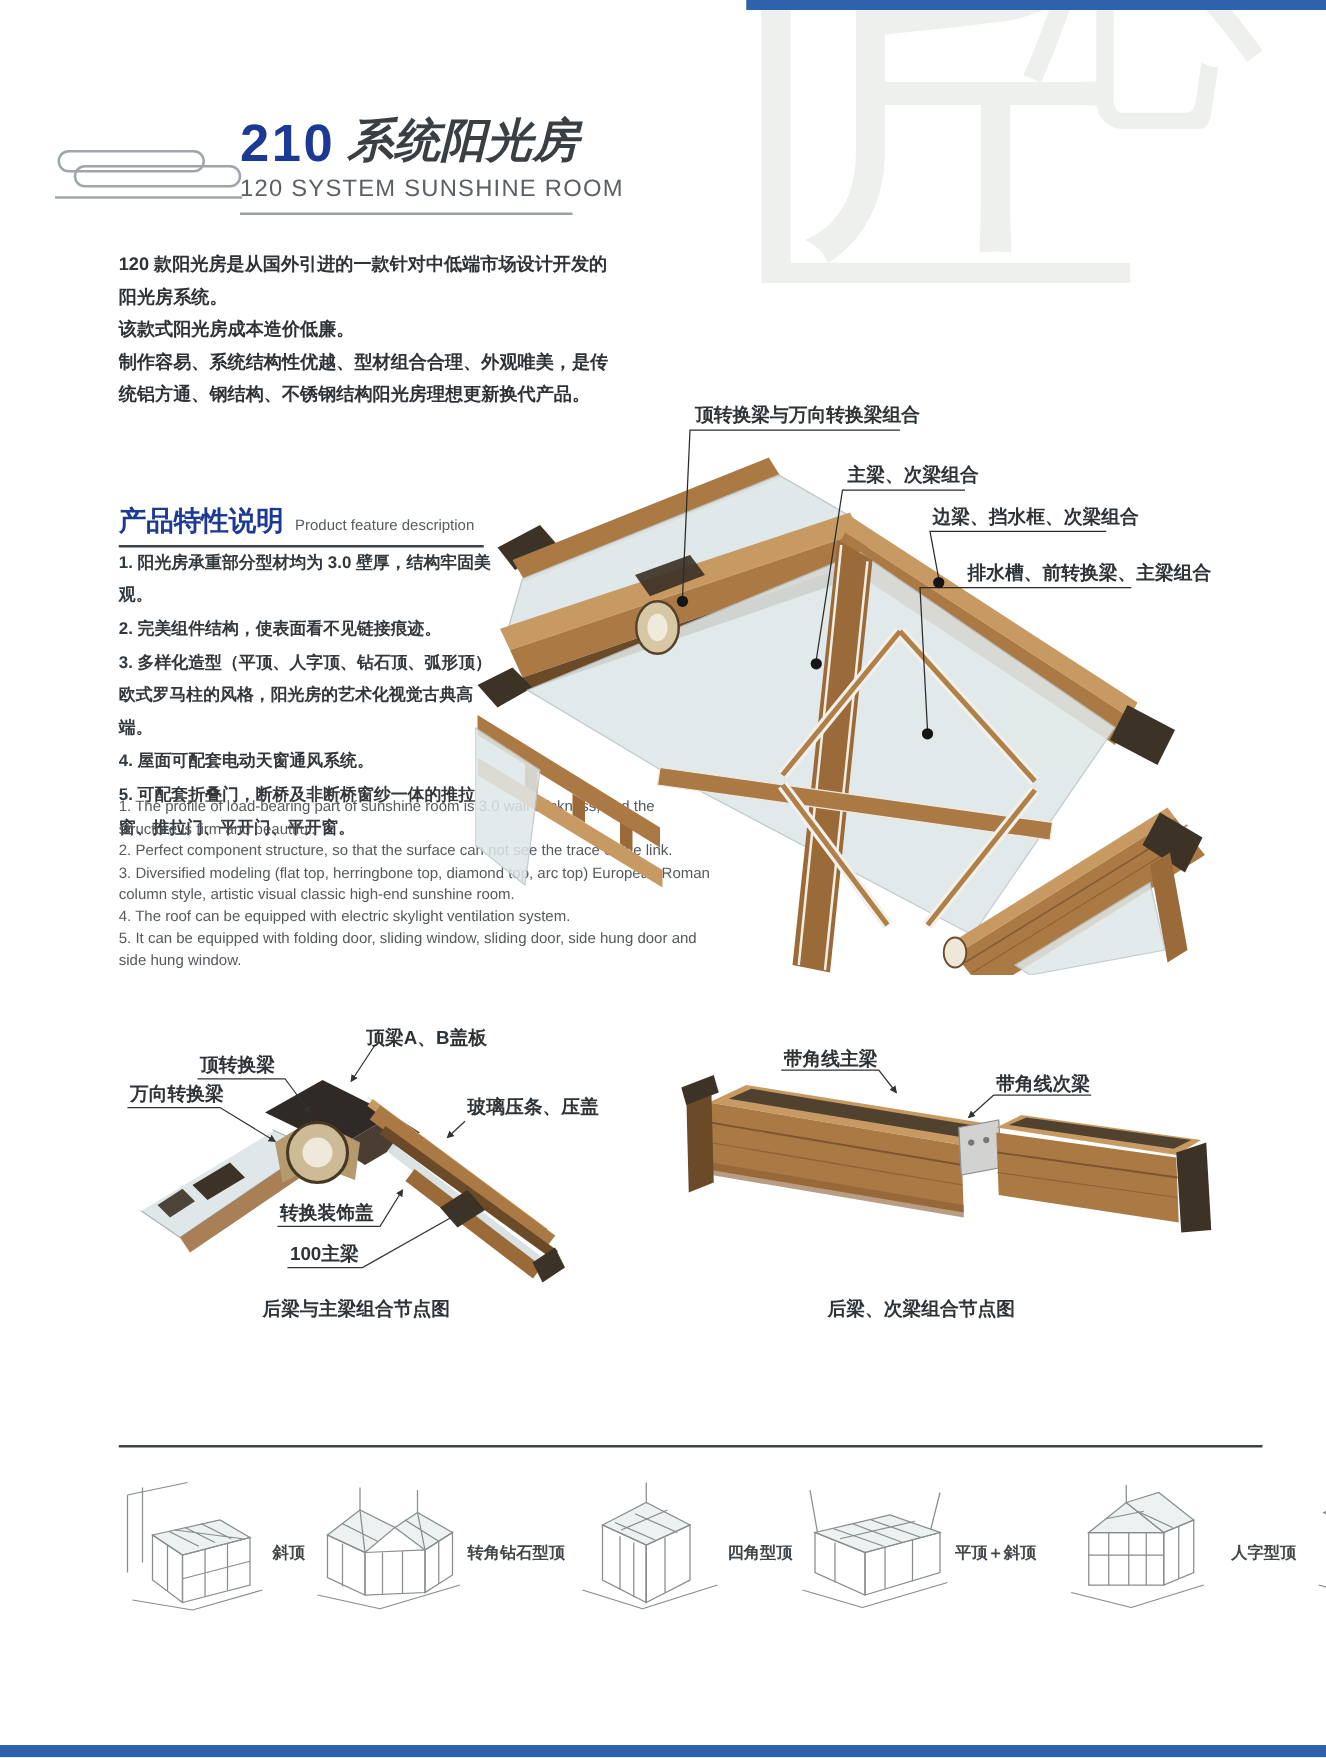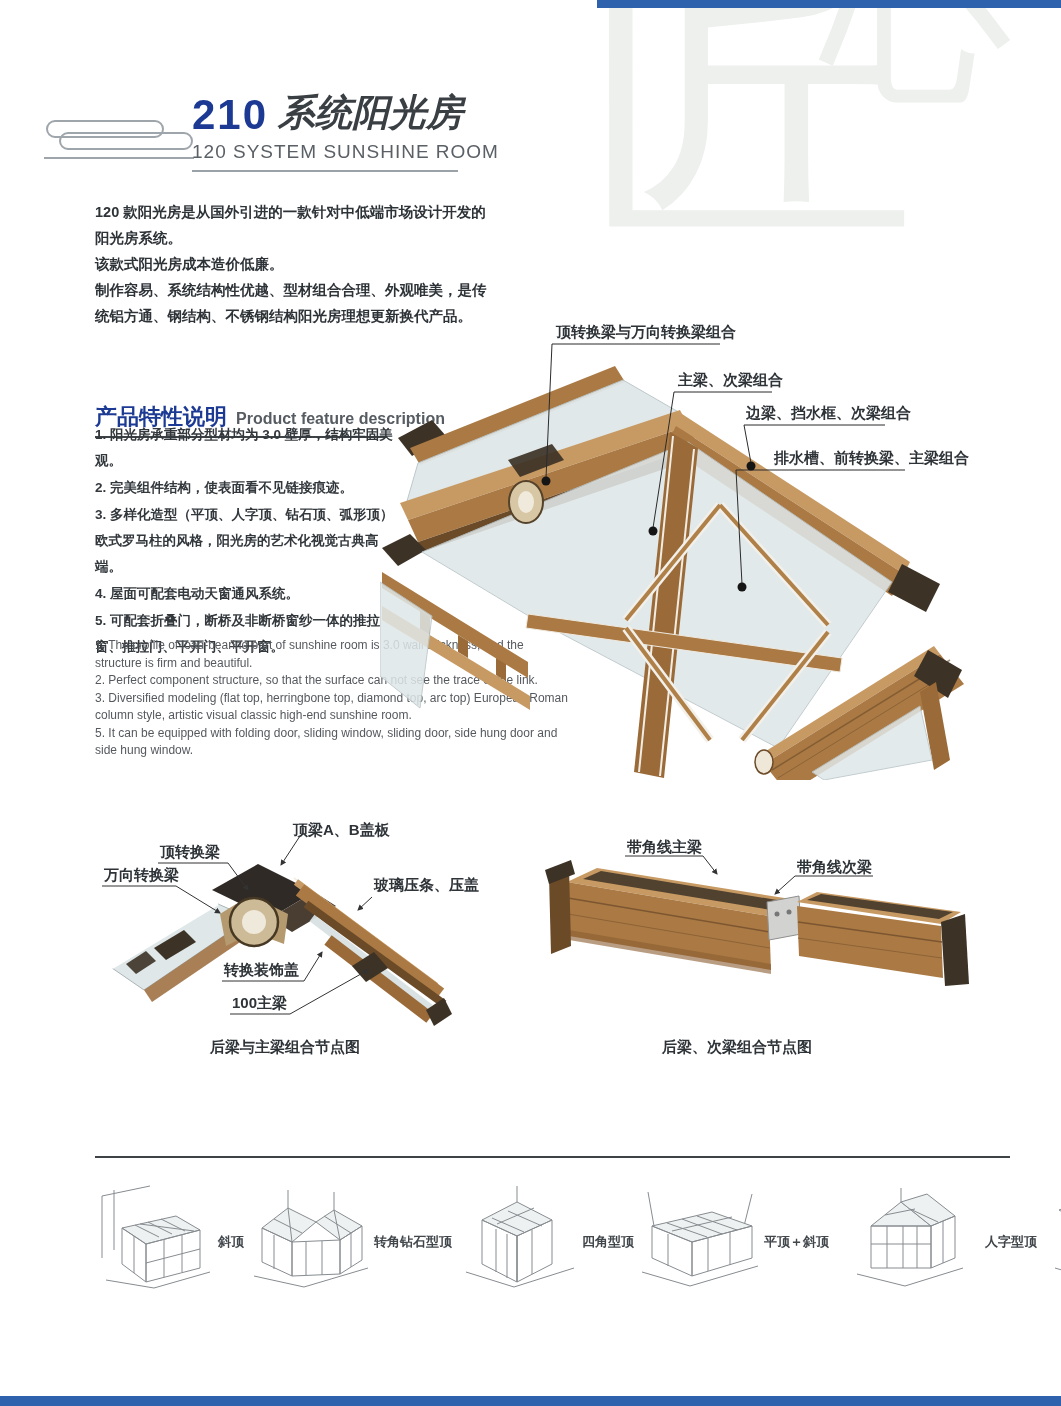--- a/index.html
+++ b/index.html
@@ -16,23 +16,23 @@
   .cloud{position:absolute;left:44px;top:114px;}
   .title-block{position:absolute;left:192px;top:88px;}
   .t-num{font-size:42px;font-weight:bold;color:#1c3a94;letter-spacing:2px;}
   .t-cn{font-size:37px;font-weight:bold;color:#3a3f44;margin-left:10px;vertical-align:4px;font-style:italic;}
   .t-en{font-size:19px;color:#5a6065;letter-spacing:1px;margin-top:2px;}
   .t-rule{width:266px;height:2px;background:#9aa1a7;margin-top:7px;}
   .intro{position:absolute;left:95px;top:199px;width:392px;}
   .intro p{margin:0;font-size:14.5px;font-weight:bold;color:#2e3338;line-height:26px;}
   .sec-head{position:absolute;white-space:nowrap;}
   .h-cn{font-size:22px;font-weight:bold;color:#1c3a94;}
-  .h-en{font-size:16px;color:#565c61;margin-left:9px;font-weight:bold;}
+  .h-en{font-size:12px;color:#565c61;margin-left:9px;}
   .rule{position:absolute;height:2px;background:#3e4347;}
-  .feat-cn{position:absolute;left:95px;top:422px;width:302px;margin:0;padding:0;list-style:none;}
+  .feat-cn{position:absolute;left:95px;top:437px;width:302px;margin:0;padding:0;list-style:none;}
   .feat-cn li{font-size:13.5px;font-weight:bold;color:#33383d;line-height:26px;margin-bottom:1px;}
   .feat-en{position:absolute;left:95px;top:637px;width:478px;margin:0;padding:0;list-style:none;}
   .feat-en li{font-size:12px;color:#55595e;line-height:17.5px;}
   .lbl{position:absolute;font-size:15px;font-weight:bold;color:#2e3338;white-space:nowrap;}
   .caption{position:absolute;font-size:15px;font-weight:bold;color:#2e3338;text-align:center;}
   .thumb-row{position:absolute;left:88px;top:1172px;width:890px;display:flex;}
   .thumb-cell{flex:1;display:flex;flex-direction:row;align-items:center;}
   .thumb-cell svg{display:block;}
   .thumb-label{margin-top:10px;font-size:13px;font-weight:bold;color:#41464b;white-space:nowrap;}
   .abs{position:absolute;}
@@ -83,20 +83,21 @@
       <li>1. 阳光房承重部分型材均为 3.0 壁厚，结构牢固美观。</li>
       <li>2. 完美组件结构，使表面看不见链接痕迹。</li>
       <li>3. 多样化造型（平顶、人字顶、钻石顶、弧形顶）欧式罗马柱的风格，阳光房的艺术化视觉古典高端。</li>
       <li>4. 屋面可配套电动天窗通风系统。</li>
       <li>5. 可配套折叠门，断桥及非断桥窗纱一体的推拉窗、推拉门、平开门、平开窗。</li>
     </ul>
     <ul class="feat-en">
       <li>1. The profile of load-bearing part of sunshine room is 3.0 wall thickness, and the structure is firm and beautiful.</li>
       <li>2. Perfect component structure, so that the surface can not see the trace of the link.</li>
       <li>3. Diversified modeling (flat top, herringbone top, diamond top, arc top) European Roman column style, artistic visual classic high-end sunshine room.</li>
+      <li>4. The roof can be equipped with electric skylight ventilation system.</li>
       <li>5. It can be equipped with folding door, sliding window, sliding door, side hung door and side hung window.</li>
     </ul>
 
     <svg class="abs" style="left:380px;top:320px;" width="610" height="460" viewBox="0 0 610 460">
 
       <polygon points="18,118 52,100 66,116 32,136" fill="#3d3226"></polygon>
       <polygon points="30,128 235,46 245,62 40,145" fill="#ab7a44"></polygon>
       <polygon points="38,143 243,60 302,94 25,188" fill="#dfe7e8" opacity="0.95" stroke="#b9c4c7" stroke-width="1"></polygon>
 
       <polygon points="20,183 300,90 308,106 28,200" fill="#c89a63"></polygon>

